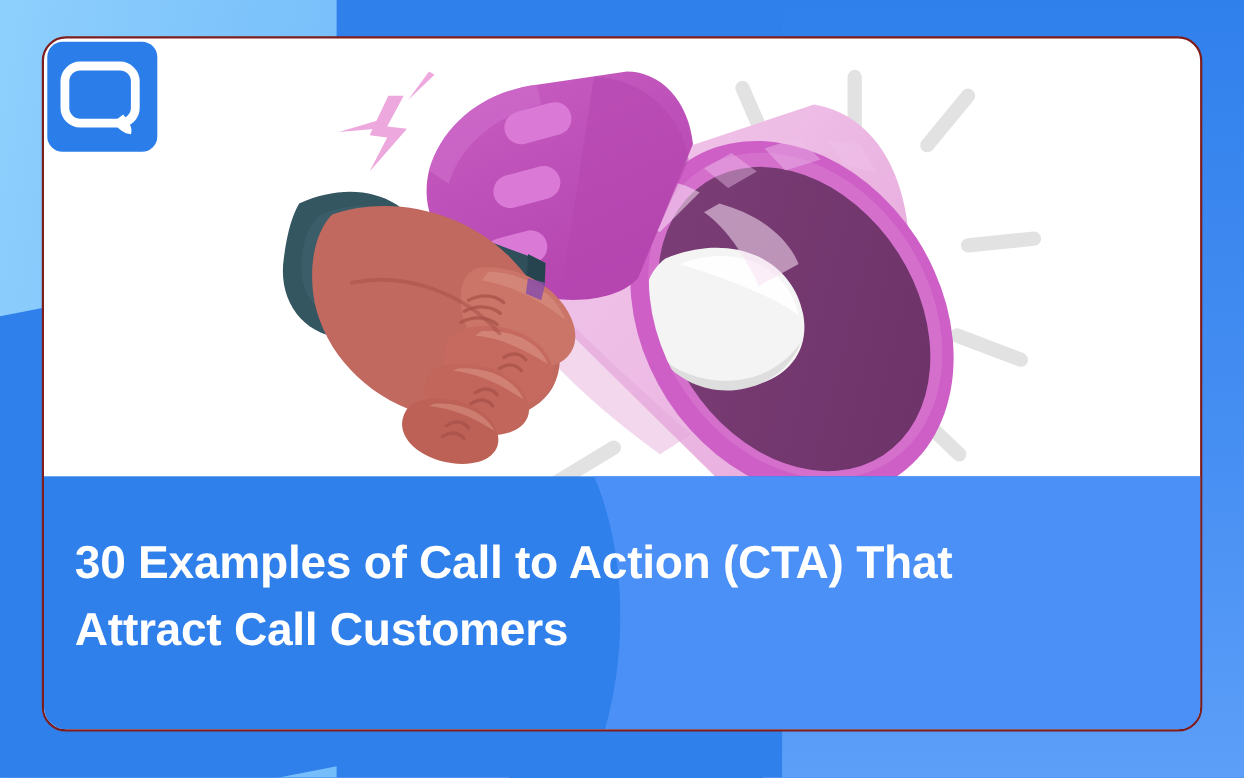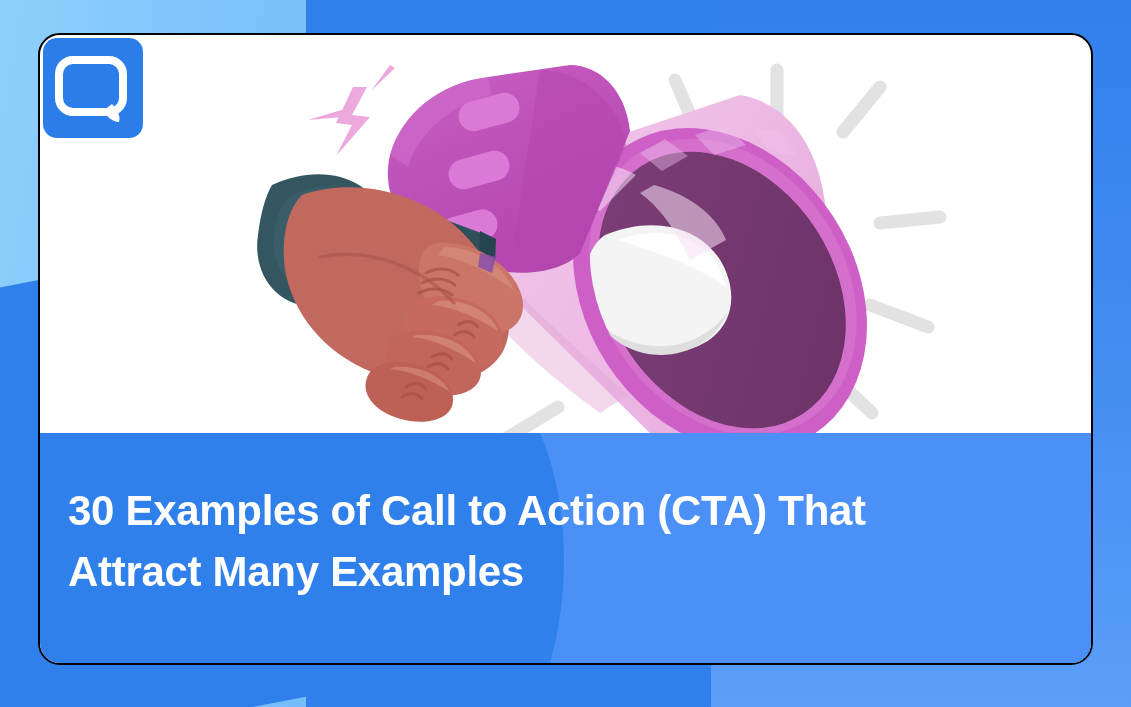--- a/index.html
+++ b/index.html
@@ -49,21 +49,21 @@
   }
 
   
   #card {
     position: absolute;
     left: 38px; top: 33px;
     width: 1055px;
     height: 632px;
     border-radius: 22px;
     background: #ffffff;
-    border: 2px solid #000000;
+    border: 2px solid #7f1d1d;
     box-sizing: border-box;
     overflow: hidden;
   }
 
   
   #logo {
     position: absolute;
     left: 3px; top: 3px;
     width: 100px;
     height: 100px;
@@ -281,18 +281,18 @@
         <path d="M69 66 C 74 72, 78 78, 76 84 C 70 84, 64 79, 60 73 Z" fill="#ffffff"></path>
       </svg>
     </div>
 
     <div id="band">
       <svg class="band-light" width="1055" height="230" viewBox="0 0 1055 230" xmlns="http://www.w3.org/2000/svg">
         <path d="M500 0 C 530 70, 530 160, 510 230 L1055 230 L1055 0 Z" fill="#4a90f7"></path>
       </svg>
       <h1 id="band-title">
         <span class="line">30 Examples of Call to Action (CTA) That</span>
-        <span class="line">Attract Many Examples</span>
+        <span class="line">Attract Call Customers</span>
       </h1>
     </div>
 
   </div>
 </div>
 
 </body></html>

